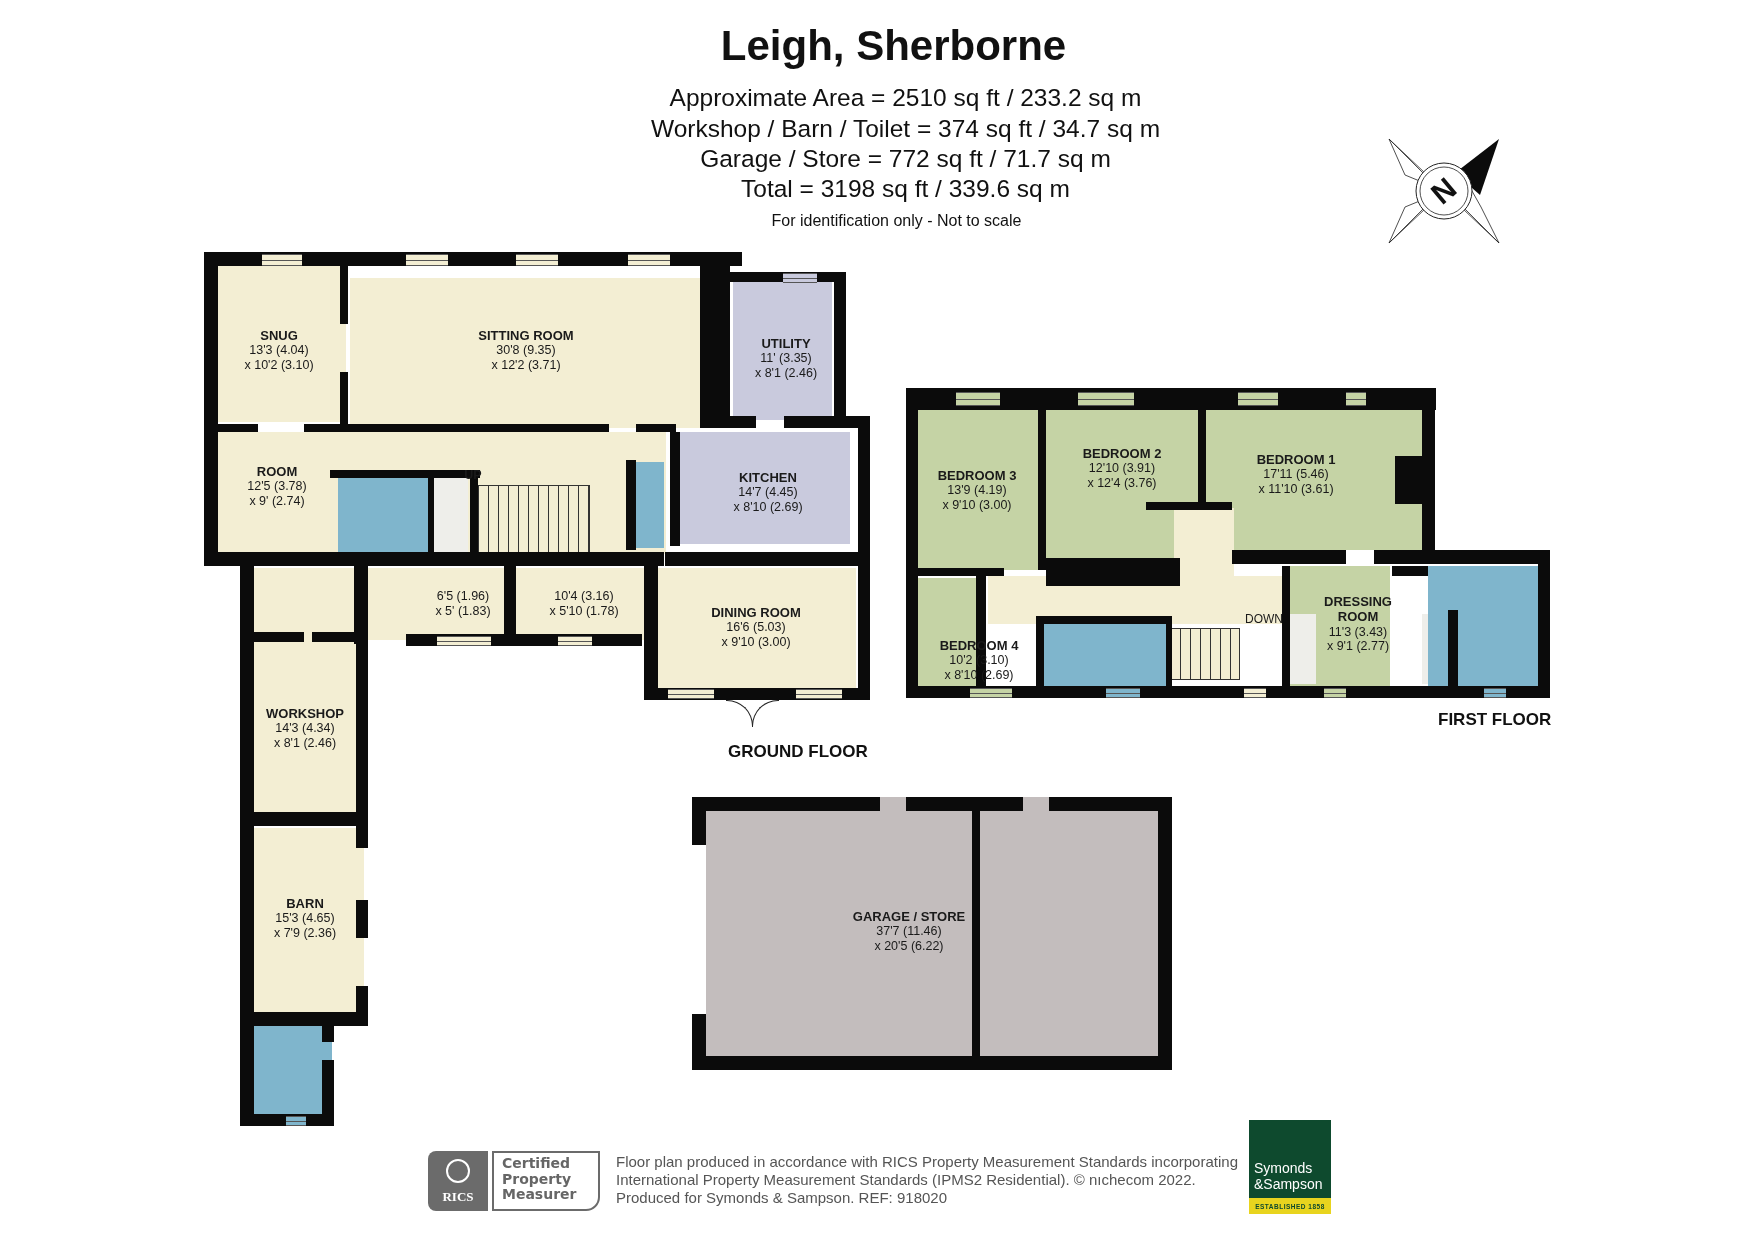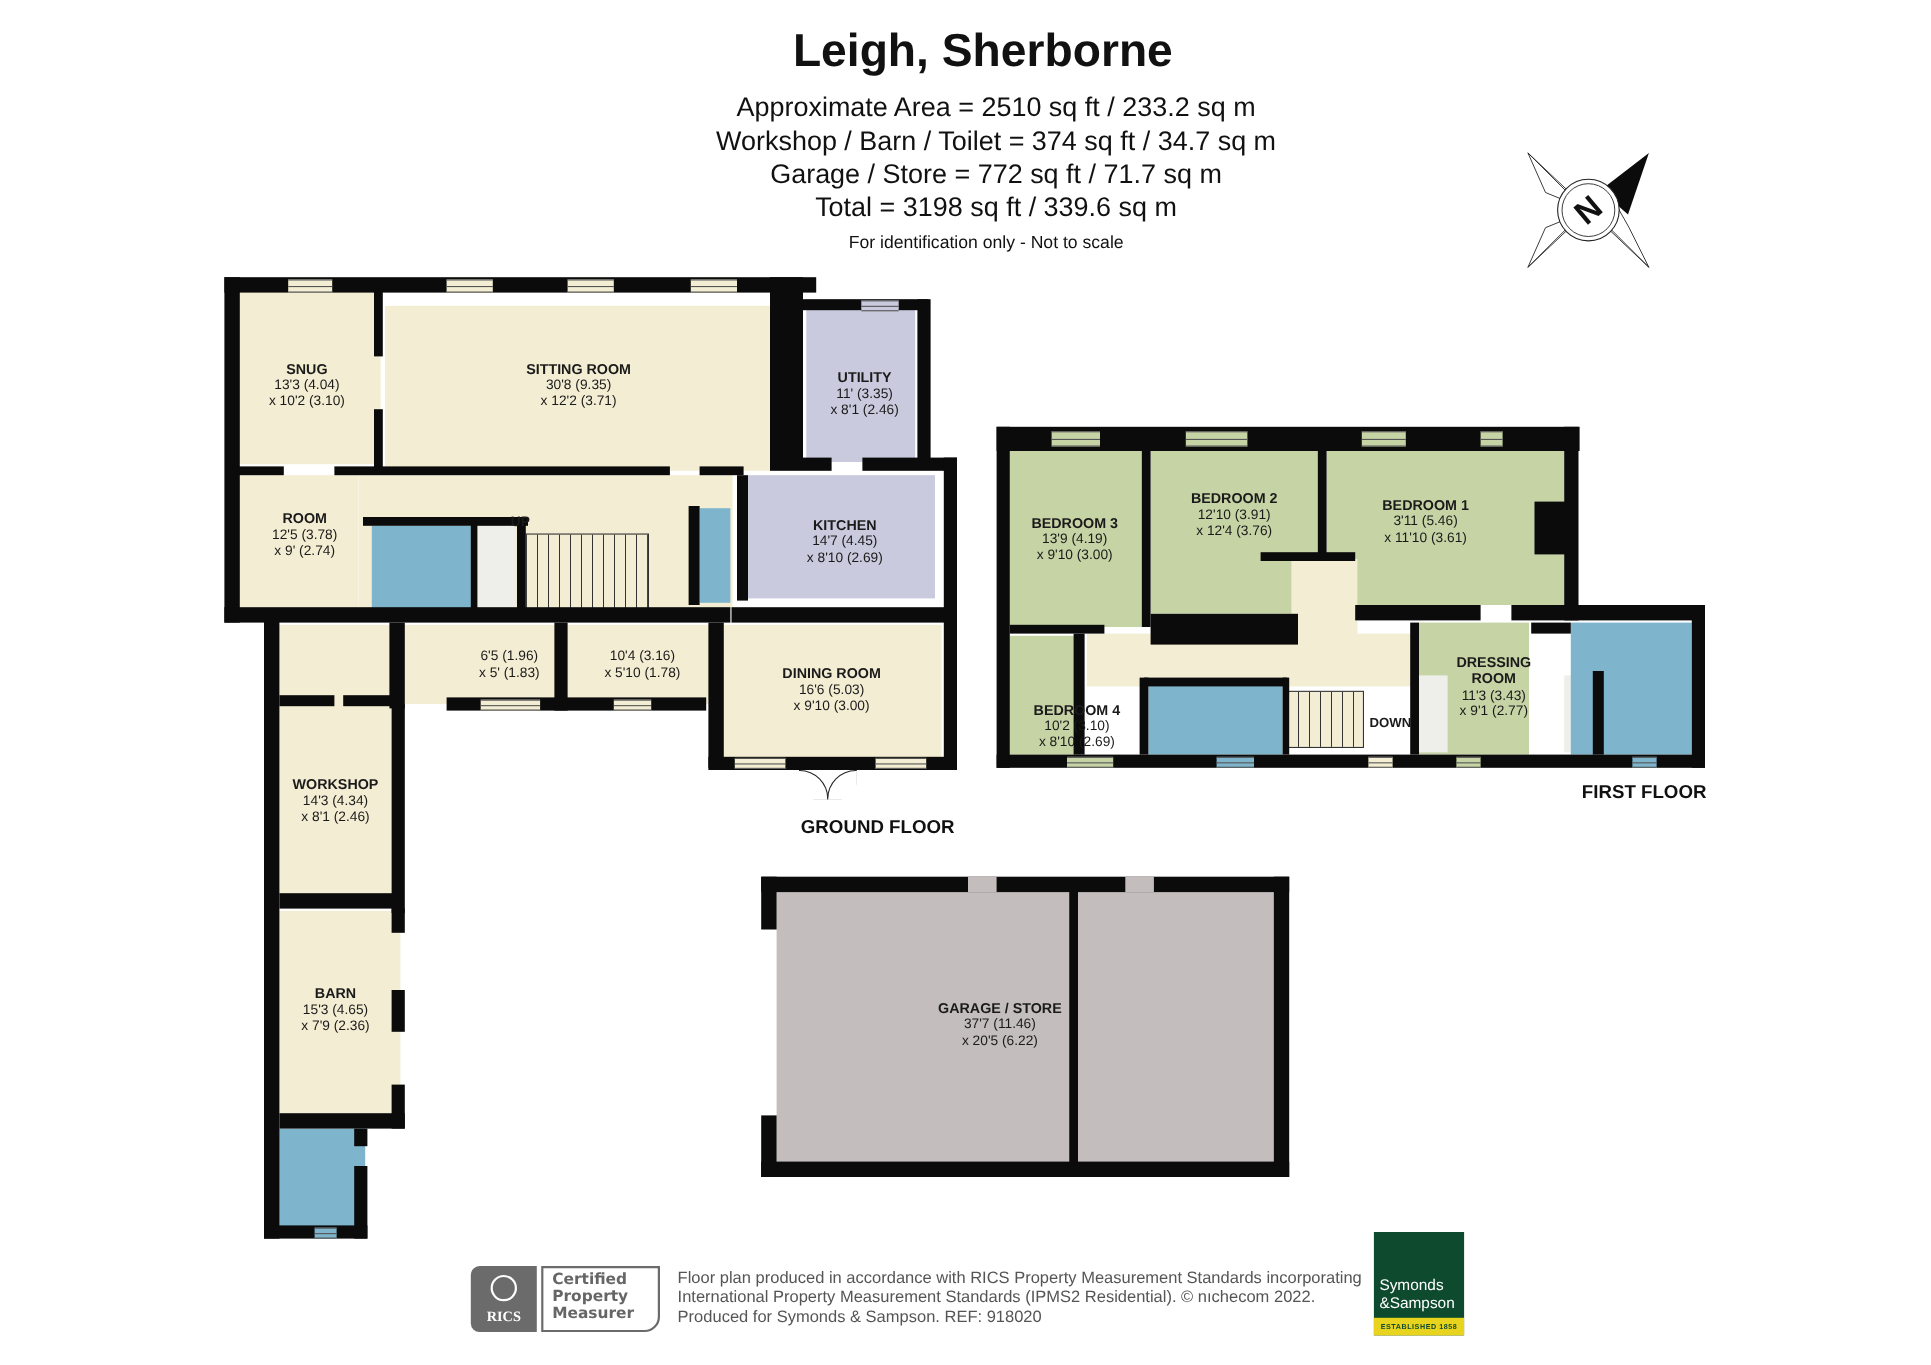--- a/index.html
+++ b/index.html
@@ -230,35 +230,35 @@
     <span>13'9 (4.19)</span>
     <span>x 9'10 (3.00)</span>
   </div>
   <div class="label" style="left:1122px;top:468px">
     <span class="name">BEDROOM 2</span>
     <span>12'10 (3.91)</span>
     <span>x 12'4 (3.76)</span>
   </div>
   <div class="label" style="left:1296px;top:474px">
     <span class="name">BEDROOM 1</span>
-    <span>3'11 (5.46)</span>
+    <span>17'11 (5.46)</span>
     <span>x 11'10 (3.61)</span>
   </div>
   <div class="label" style="left:979px;top:660px">
     <span class="name">BEDROOM 4</span>
     <span>10'2 (3.10)</span>
     <span>x 8'10 (2.69)</span>
   </div>
   <div class="label" style="left:1358px;top:624px">
     <span class="name">DRESSING</span>
     <span class="name">ROOM</span>
     <span>11'3 (3.43)</span>
     <span>x 9'1 (2.77)</span>
   </div>
-  <div class="label" style="left:1264px;top:657px;font-weight:bold;font-size:12px">DOWN</div>
+  <div class="label" style="left:1264px;top:619px;font-weight:normal;font-size:12px">DOWN</div>
   <div class="abs floor-label" style="left:1438px;top:710px">FIRST FLOOR</div>
 </div>
 
 <div>
   <div class="room grey" style="left:706px;top:810px;width:266px;height:248px"></div>
   <div class="room grey" style="left:980px;top:810px;width:178px;height:248px"></div>
   <div class="wall" style="left:692px;top:797px;width:480px;height:14px"></div>
   <div class="wall" style="left:692px;top:1056px;width:480px;height:14px"></div>
   <div class="wall" style="left:692px;top:797px;width:14px;height:48px"></div>
   <div class="wall" style="left:692px;top:1014px;width:14px;height:56px"></div>

